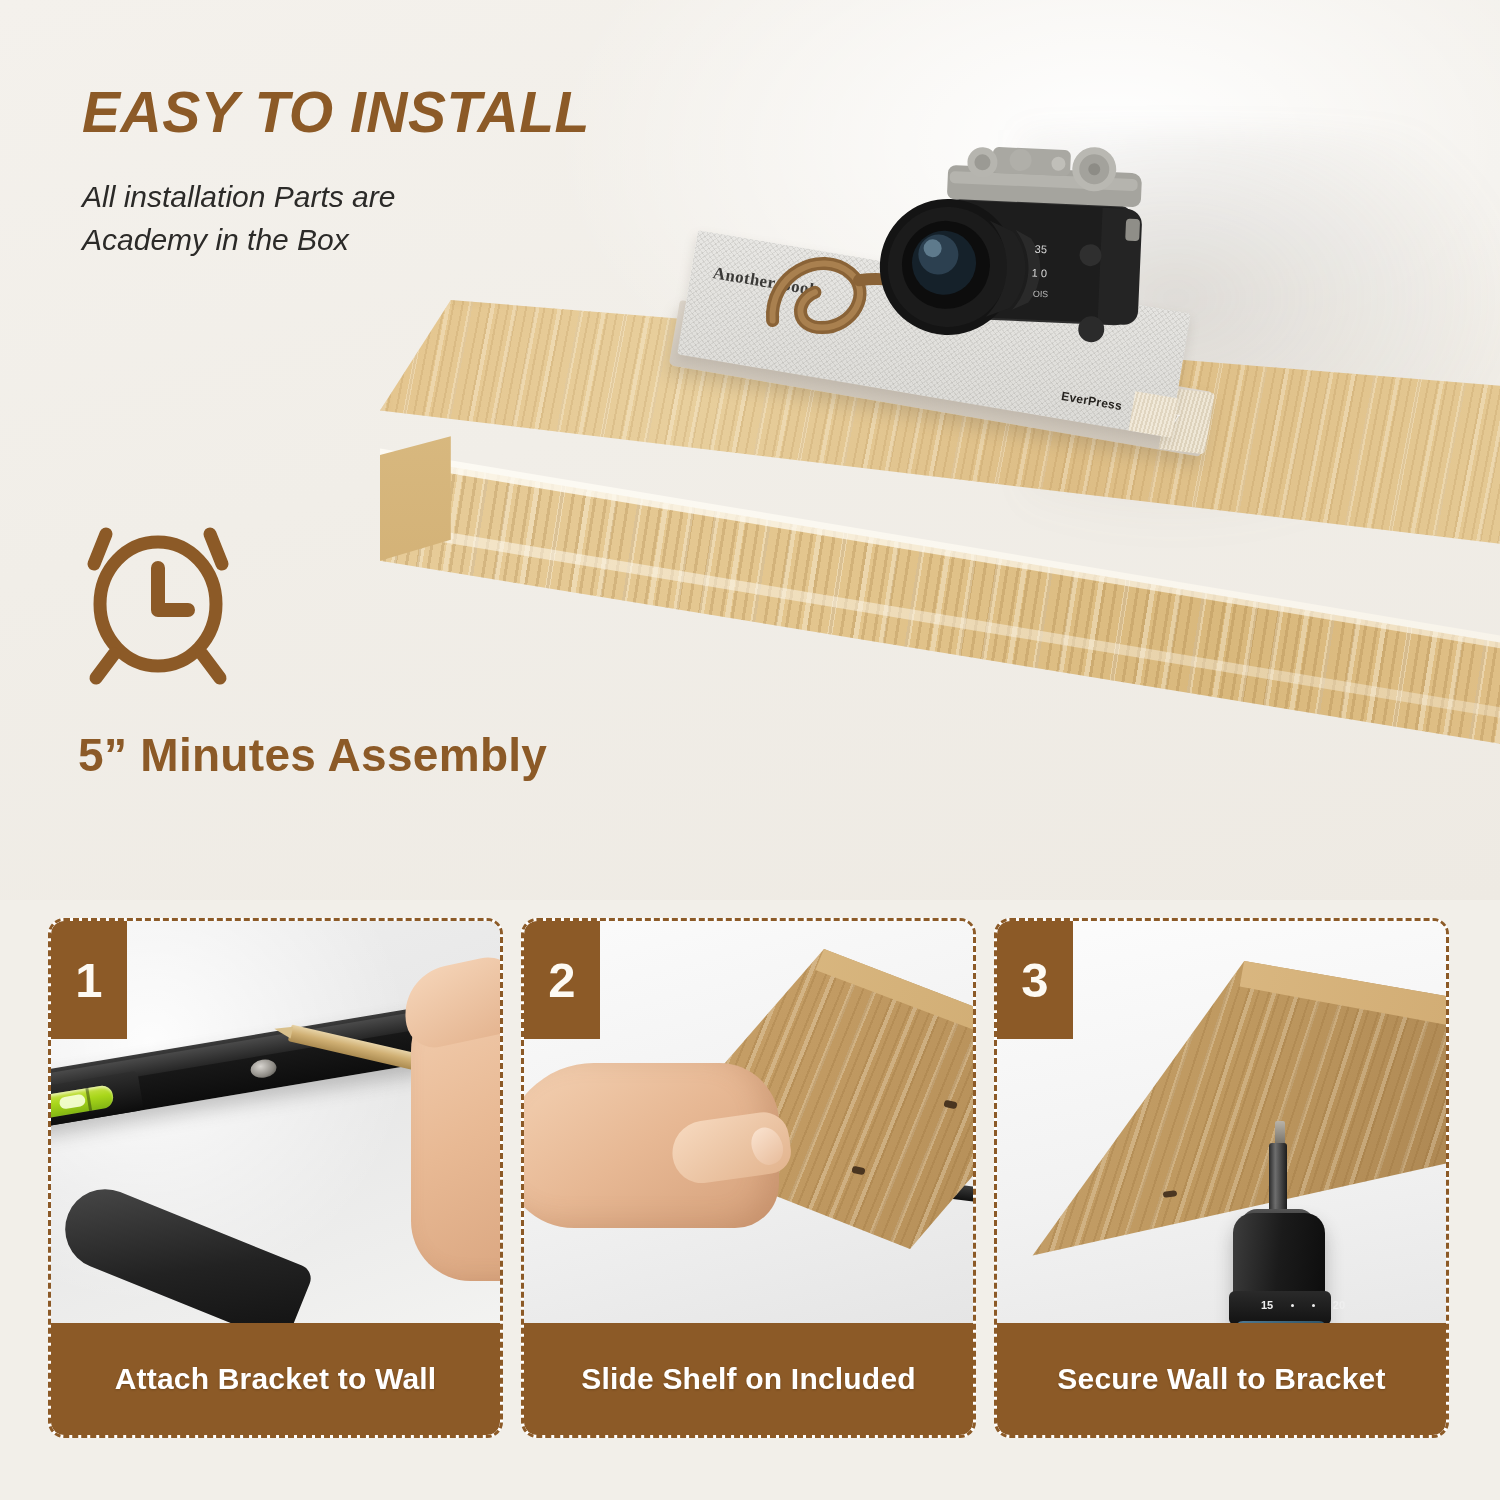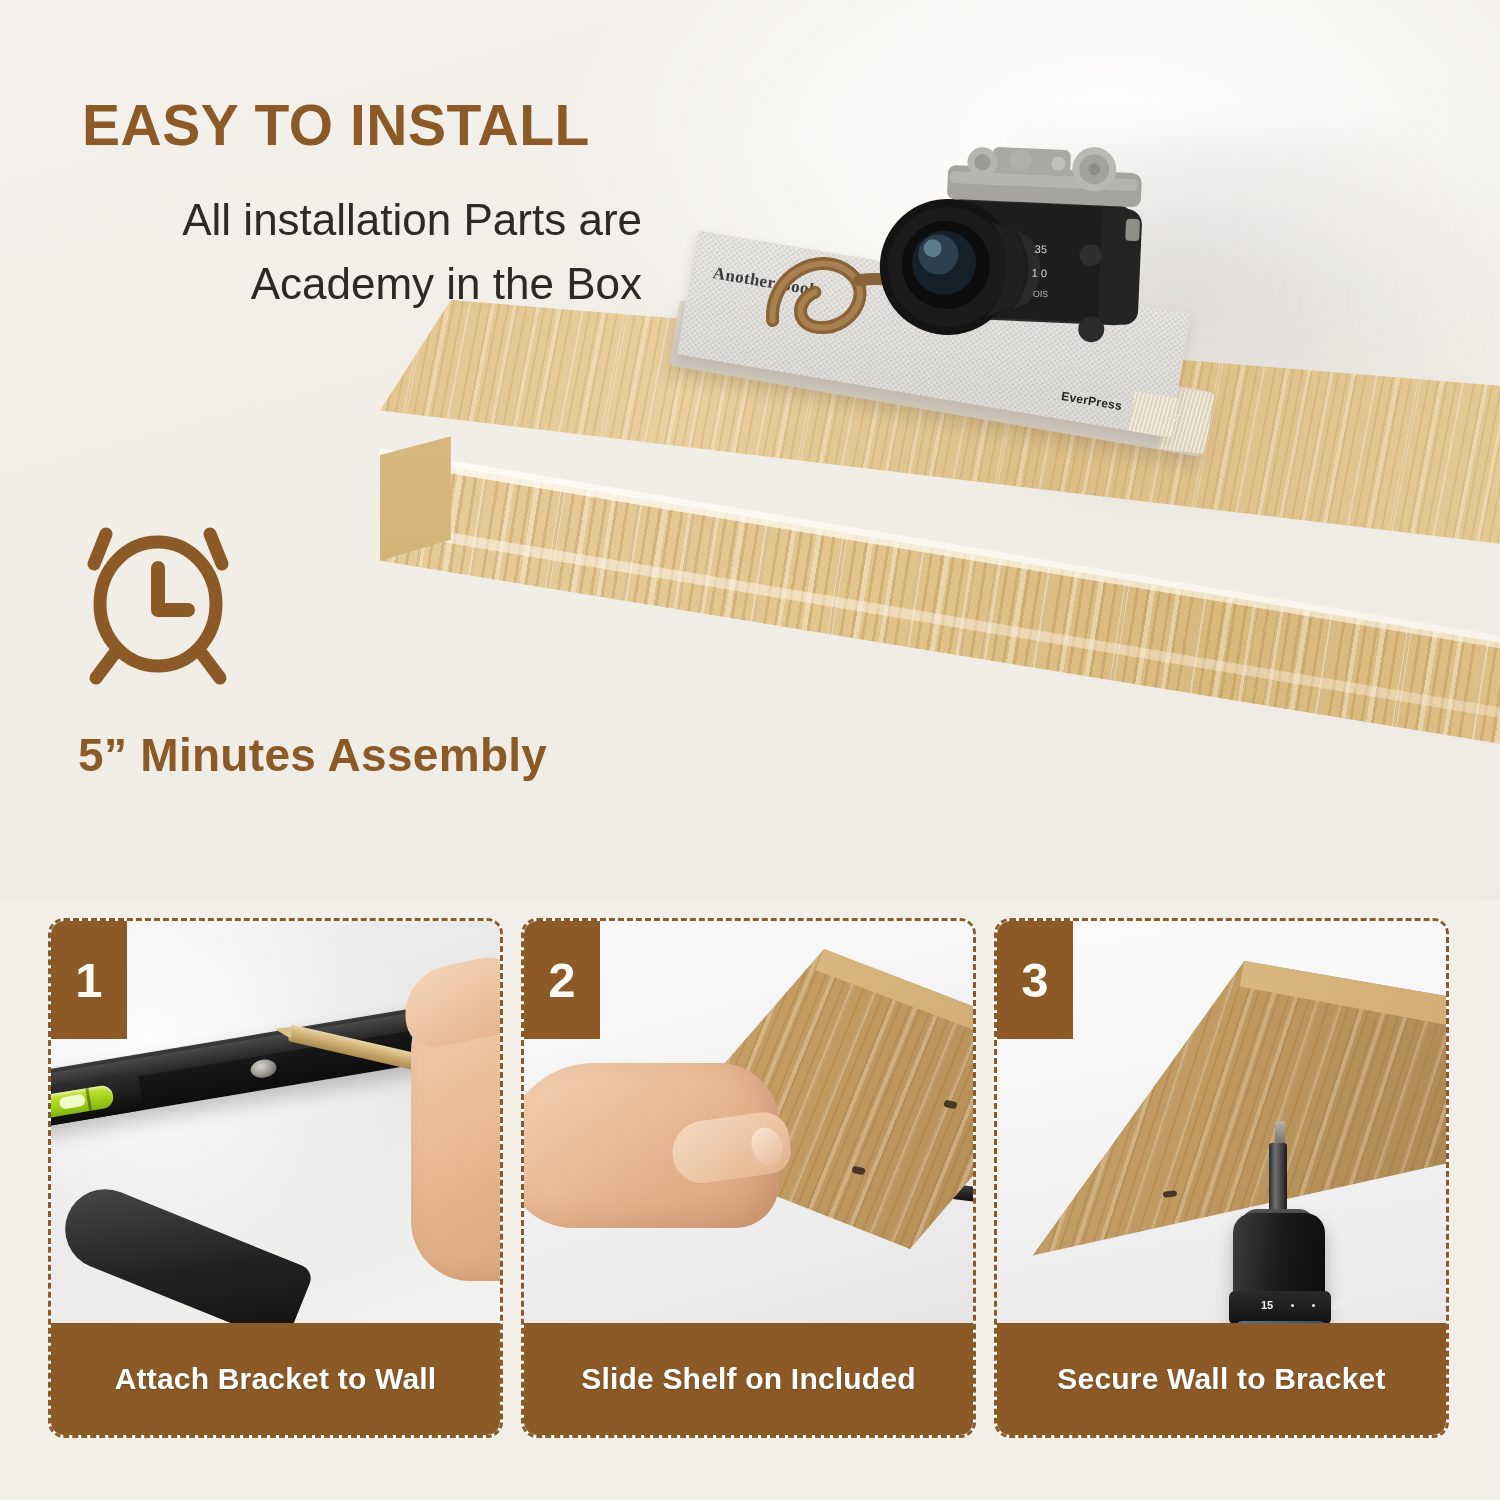--- a/index.html
+++ b/index.html
@@ -27,40 +27,40 @@
     height: 900px;
     background:
       radial-gradient(ellipse 900px 520px at 74% 16%, #ffffff 0%, rgba(255,255,255,0) 62%),
       linear-gradient(165deg, #f4f1ec 0%, #f1eee8 45%, #eeeae3 100%);
     overflow: hidden;
   }
 
   .hero-text {
     position: absolute;
     left: 82px;
-    top: 96px;
+    top: 83px;
     width: 660px;
+    font-style: italic;
   }
   .hero-title {
     font-size: 57px;
     font-weight: 700;
     letter-spacing: 0.5px;
     color: #8c5a27;
     line-height: 1.05;
     margin: 0;
     white-space: nowrap;
   }
   .hero-sub {
     margin: 32px 0 0 0;
-    font-size: 44px;
+    font-size: 30px;
     line-height: 1.45;
     color: #2b2a28;
     font-weight: 400;
     max-width: 560px;
-    text-align: right;
   }
 
   
   .clock-wrap {
     position: absolute;
     left: 82px;
     top: 512px;
     width: 170px;
     height: 180px;
   }

